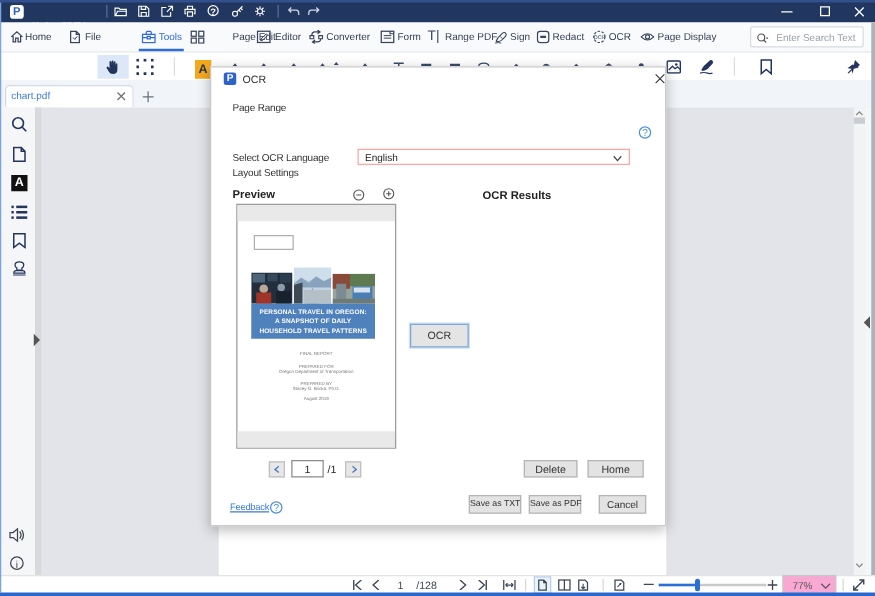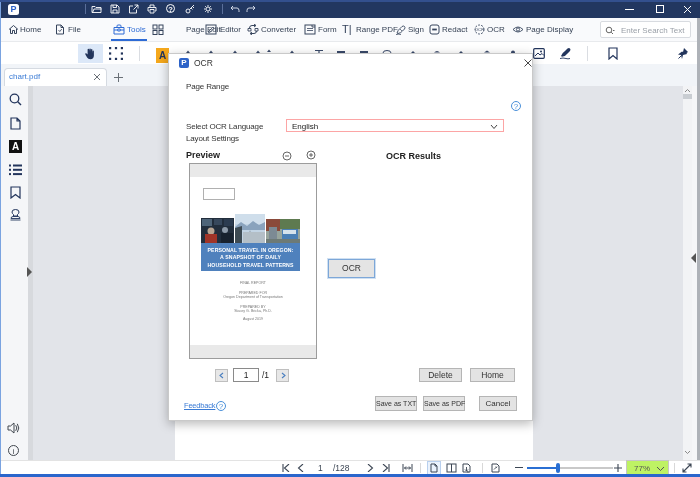--- a/index.html
+++ b/index.html
@@ -288,21 +288,21 @@
       <path d="M1 1 H6 L8 3 V9 H1 Z" stroke="#3c4654" stroke-width="1" fill="none"></path>
       <path d="M3 6.5 L6 3.5 M4.7 3.7 L5.8 4.8" stroke="#3c4654" stroke-width="0.9" fill="none"></path>
     </svg>
   <div class="abs" style="left:515px;top:6px;width:8px;height:1.2px;background:#3c4654;"></div>
   <div class="abs" style="left:527px;top:6px;width:86px;height:1.5px;background:#c9c9c9;"></div>
   <div class="abs" style="left:527px;top:6px;width:31px;height:1.5px;background:#2a6fd3;"></div>
   <div class="abs" style="left:556px;top:2px;width:4px;height:10px;border-radius:2px;background:#2a6fd3;"></div>
   <svg class="abs" style="left:614px;top:3px;" width="8" height="8" viewBox="0 0 8 8">
       <path d="M4 0 V8 M0 4 H8" stroke="#3c4654" stroke-width="1.1"></path>
     </svg>
-  <div class="abs" style="left:626px;top:-1px;width:43px;height:15px;background:#bef264;border:1px solid #c6c6c6;">
+  <div class="abs" style="left:626px;top:-1px;width:43px;height:15px;background:#f9a8d4;border:1px solid #c6c6c6;">
     <div class="abs" style="left:7px;top:3px;font-size:8px;color:#555;">77%</div>
     <svg class="abs" style="left:29px;top:5px;" width="9" height="6" viewBox="0 0 9 6">
         <path d="M1 1 L4.5 4.5 L8 1" stroke="#555" stroke-width="1" fill="none"></path>
       </svg>
   </div>
   <div class="abs" style="left:674px;top:2px;width:1px;height:10px;background:#d8d8d8;"></div>
   <svg class="abs" style="left:682px;top:2px;" width="10" height="10" viewBox="0 0 10 10">
       <path d="M1 9 L9 1 M5.5 1 H9 V4.5 M1 5.5 V9 H4.5" stroke="#3c4654" stroke-width="1.1" fill="none"></path>
     </svg>
 </div>

